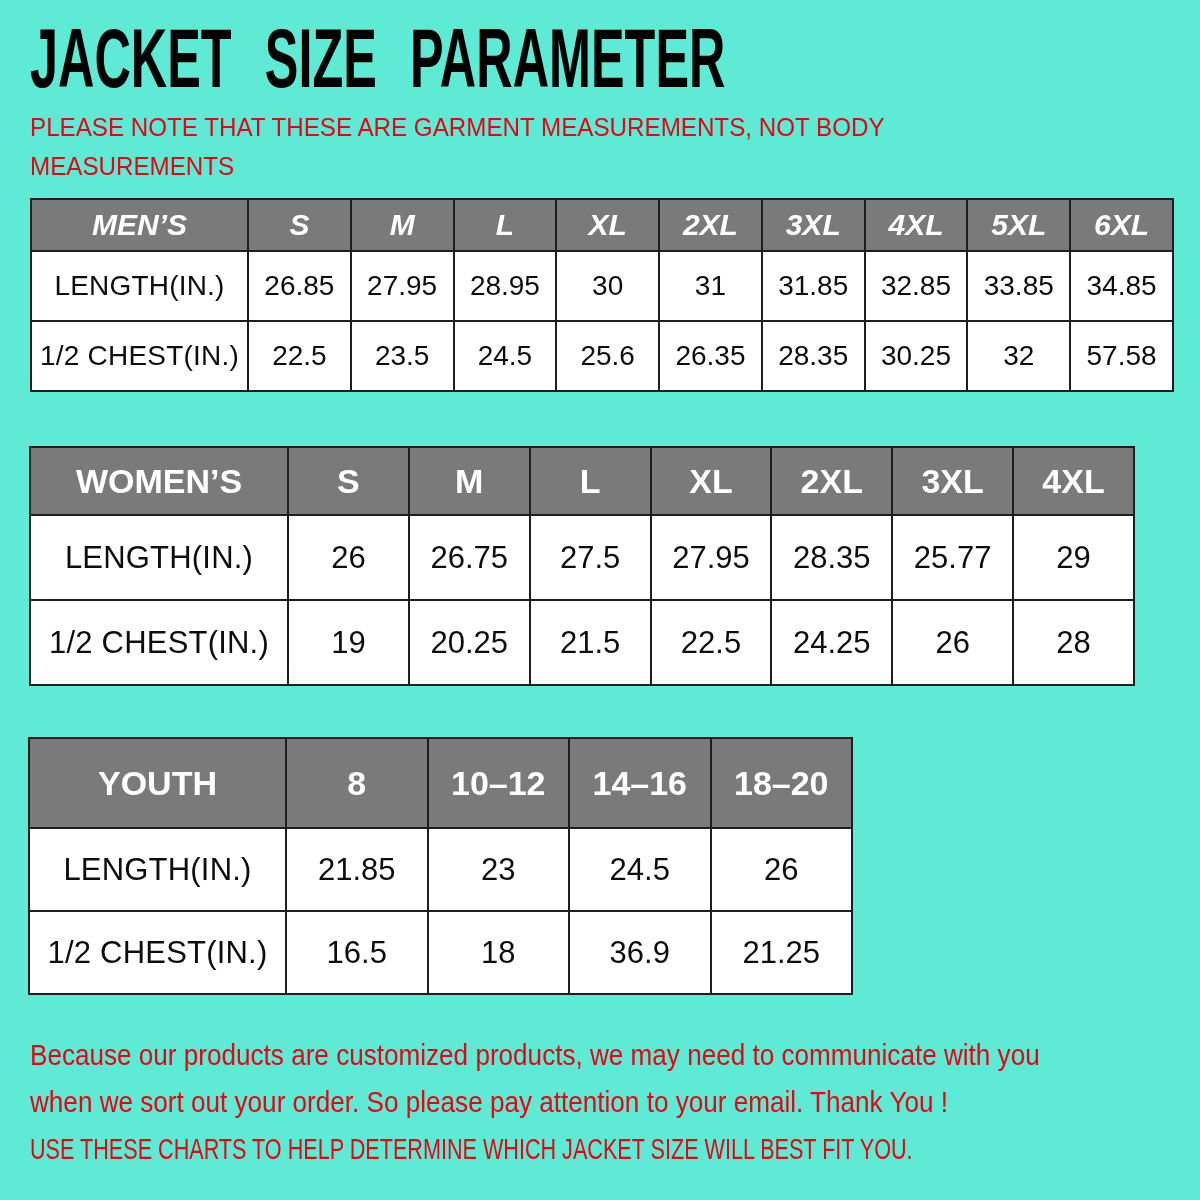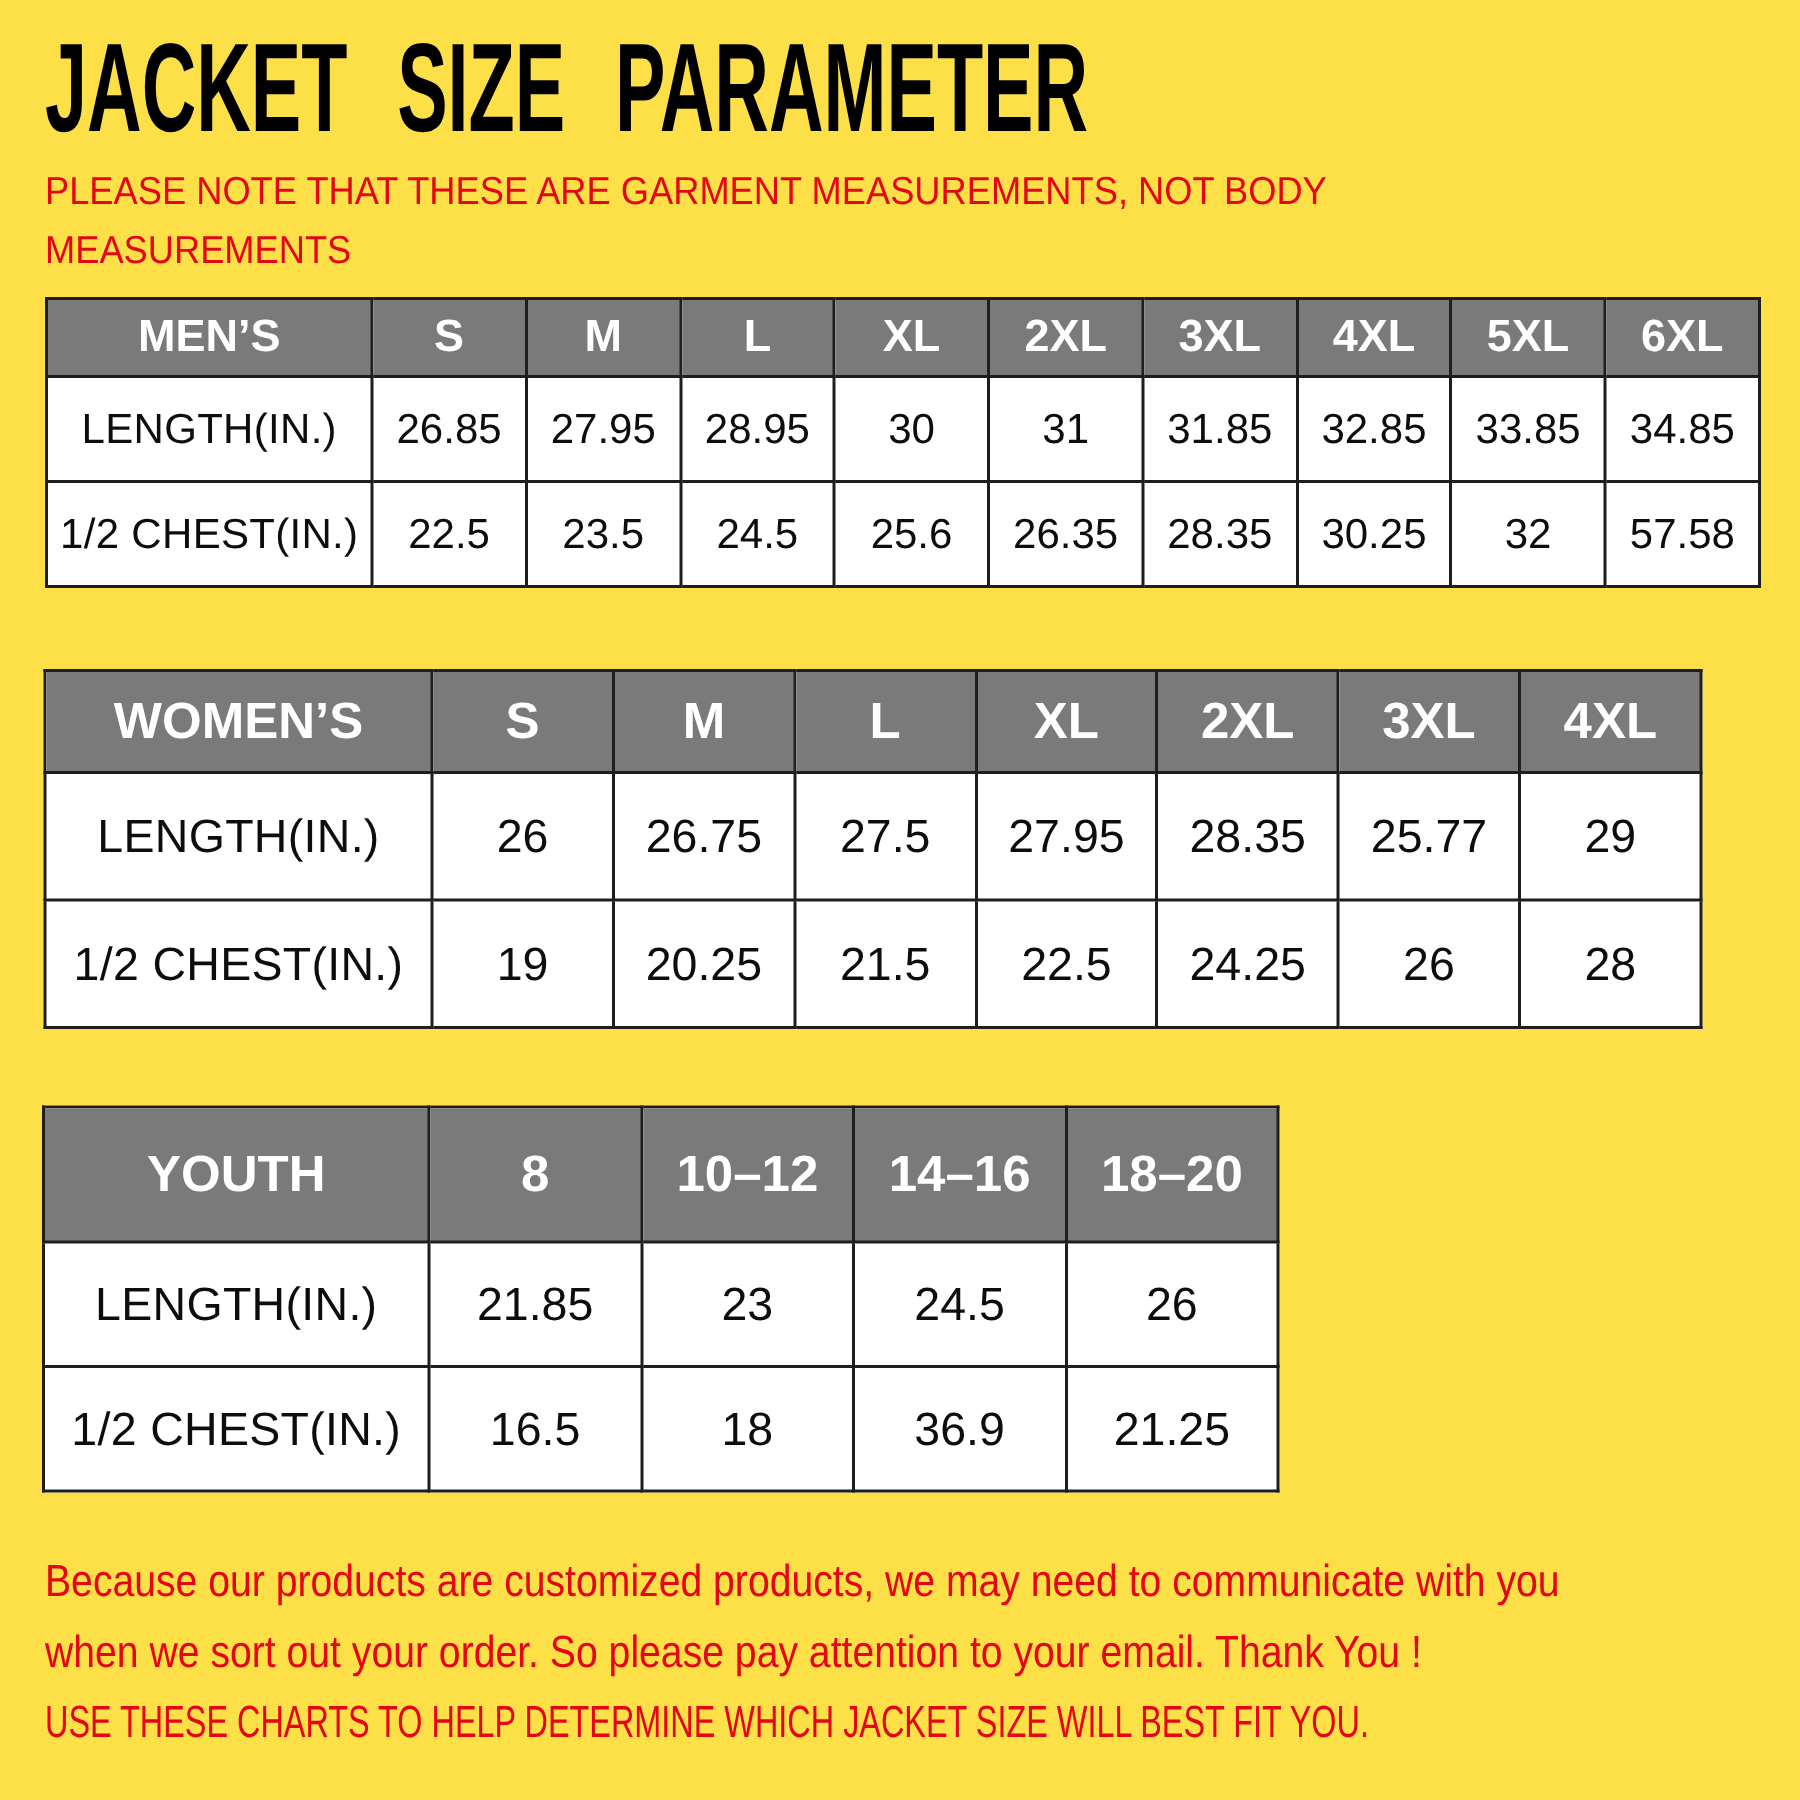--- a/index.html
+++ b/index.html
@@ -1,18 +1,18 @@
 <!DOCTYPE html>
 <html style="--red: #e30613; --gray: #7a7a7a;"><head>
 <meta charset="utf-8">
 <style>
   * { box-sizing: border-box; }
   html, body { margin: 0; padding: 0; background: #ffffff; }
   body { width: 1200px; height: 1200px; font-family: "Liberation Sans", sans-serif; }
-  .page { position: relative; width: 1200px; height: 1200px; background: #fde047; overflow: hidden; padding-left: 20px; }
+  .page { position: relative; width: 1200px; height: 1200px; background: #5eead4; overflow: hidden; padding-left: 20px; }
 
   .title {
     position: absolute; left: 30px; top: 16px;
     font-size: 84px; font-weight: 900; color: #000;
     line-height: 1; white-space: nowrap;
     transform: scaleX(0.60); transform-origin: left top;
     word-spacing: 0.38em; letter-spacing: 0px;
   }
 
   .note {
@@ -24,21 +24,21 @@
 
   table.tbl { position: absolute; border-collapse: collapse; table-layout: fixed; background: #fff; }
   .tbl th, .tbl td {
     border: 2px solid #1e1e1e; text-align: center; vertical-align: middle;
     padding: 0; overflow: hidden; white-space: nowrap;
   }
   .tbl th { background: var(--gray); color: #fff; font-weight: bold; }
   .tbl td { color: #0d0d0d; }
 
   #mens-table  { left: 30px; top: 198px; width: 1144px; }
-  #mens-table thead tr { height: 52px; }
+  #mens-table thead tr { height: 52px; font-style: italic; }
   #mens-table tbody tr { height: 70px; }
   #mens-table th:first-child { width: 217px; }
   #mens-table th { font-size: 30px; }
   #mens-table td { font-size: 28px; }
 
   #womens-table { left: 29px; top: 446px; width: 1106px; }
   #womens-table thead tr { height: 68px; }
   #womens-table tbody tr { height: 85px; }
   #womens-table th:first-child { width: 258px; }
   #womens-table th { font-size: 34px; }

